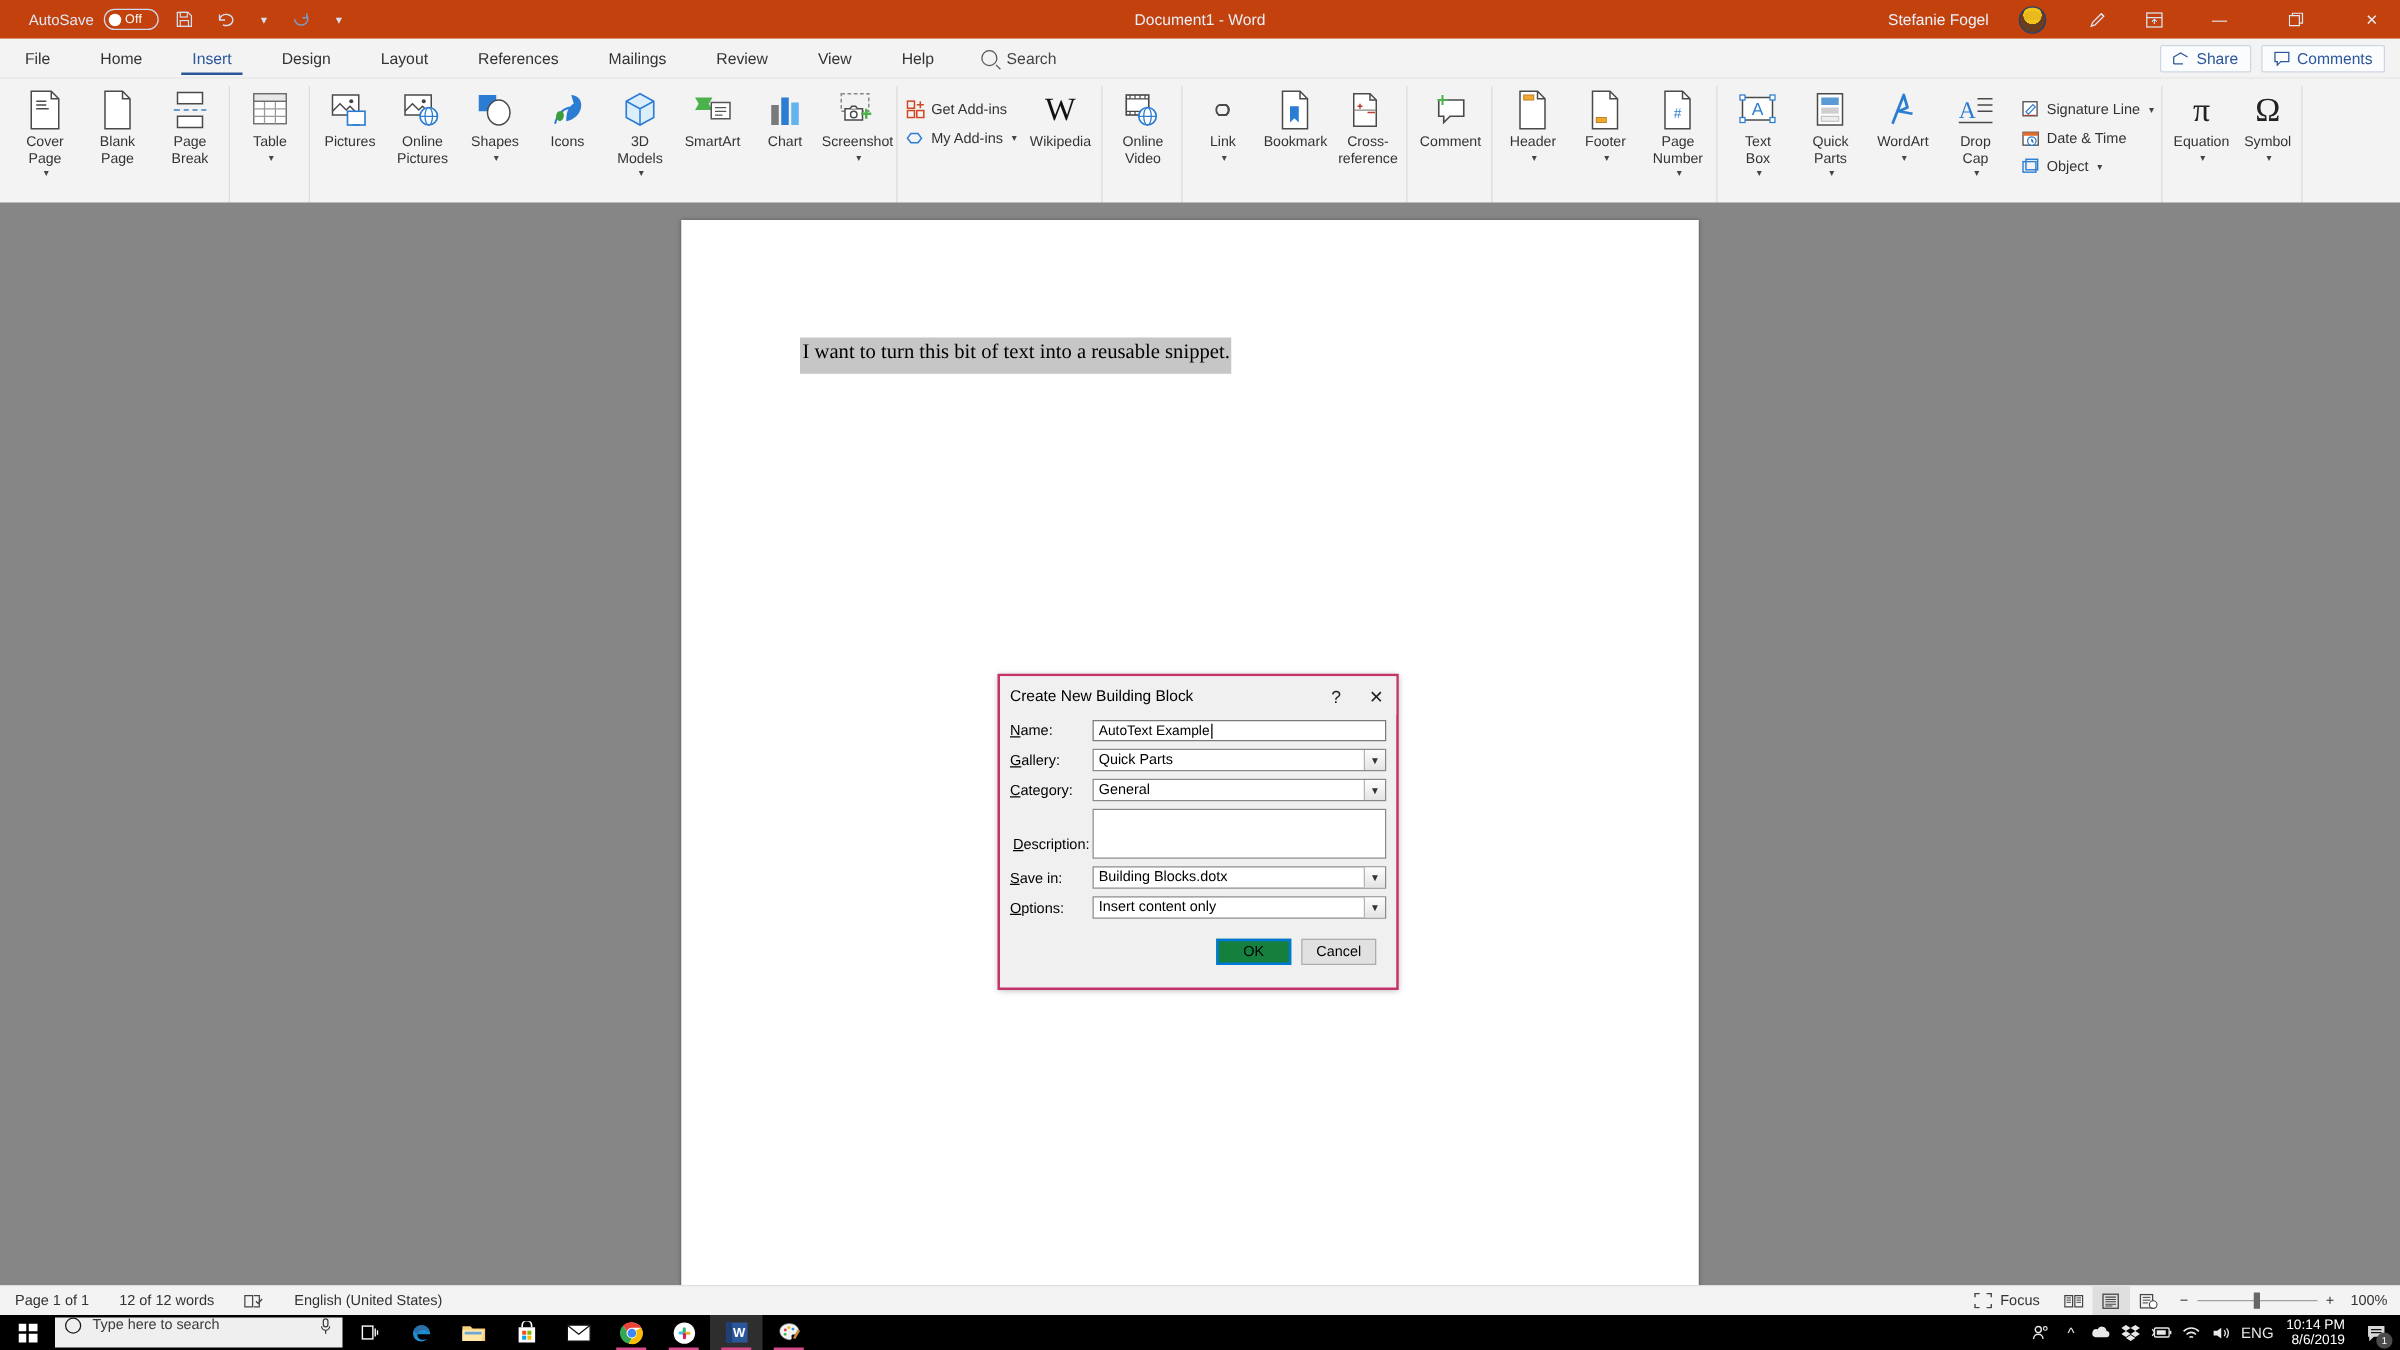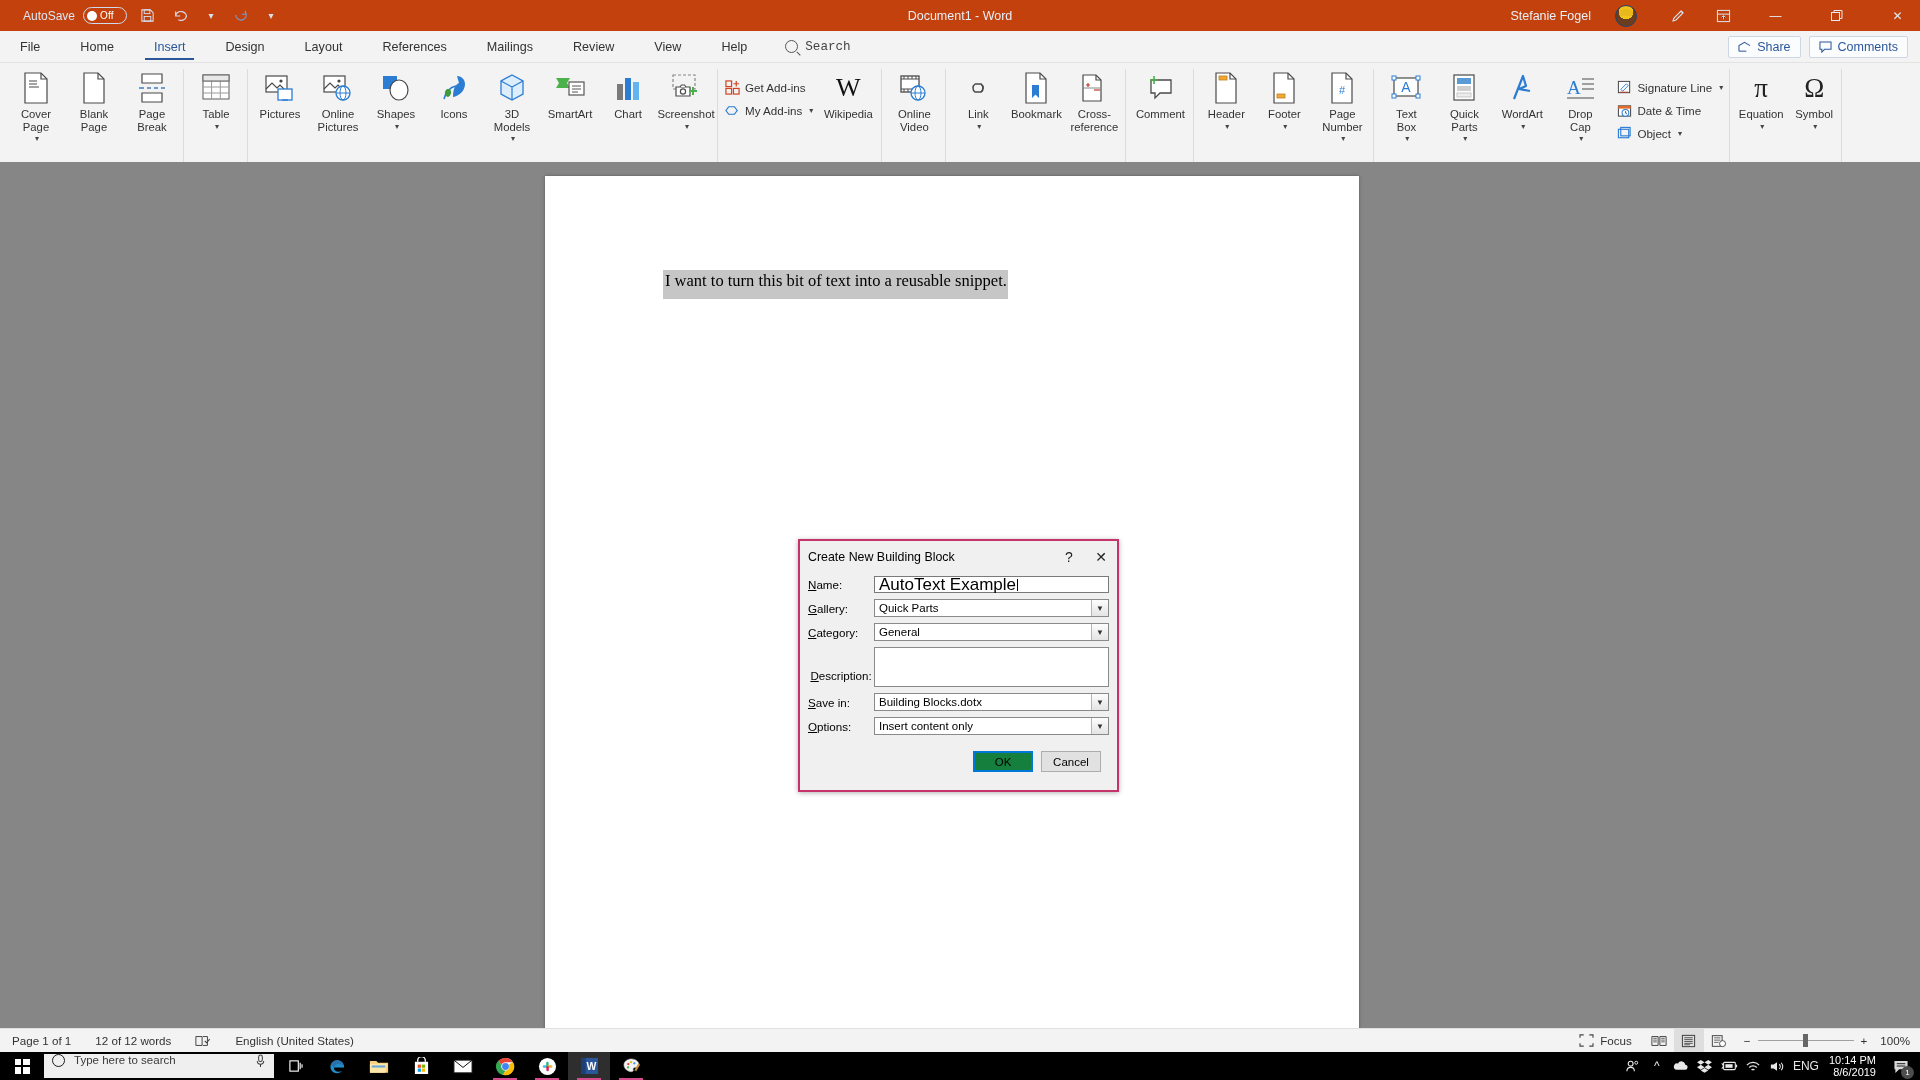--- a/index.html
+++ b/index.html
@@ -57,21 +57,21 @@
   }
   .tab {
     padding: 0 20px; display: flex; align-items: center; font-size: 12.6px;
     color: #333333; position: relative; white-space: nowrap;
   }
   .tab.file { color: #333; }
   .tab.active { color: #2b579a; }
   .tab.active:after {
     content:""; position:absolute; bottom:2px; left:11px; right:11px; height:2px; background:#2b579a;
   }
-  .search-box { display:flex; align-items:center; gap:7px; padding-left:18px; font-size:12.6px; color:#444;font-family:Liberation Mono, monospace; }
+  .search-box { display:flex; align-items:center; gap:7px; padding-left:18px; font-size:12.6px; color:#444; }
   .mag { width:13px; height:13px; border:1.4px solid #555; border-radius:50%; position:relative; display:inline-block;}
   .mag:after{content:"";position:absolute;width:1.4px;height:5px;background:#555;transform:rotate(-45deg);right:-2px;bottom:-4px;}
   .tabrow-right { margin-left:auto; display:flex; align-items:center; gap:8px; padding-right:12px; }
   .sc-btn {
     display:flex; align-items:center; gap:6px; font-size:12.5px; color:#2b579a;
     border:1px solid #cdd6e4; background:#fbfcfe; padding:3px 9px; border-radius:2px;
   }
   
   #ribbon {
     height: 129px; background: #f3f3f3; display: flex; align-items: stretch;
@@ -101,41 +101,41 @@
   #docarea {
     position:absolute; top:162px; left:0; right:0; bottom:52px; background:#868686;
     overflow:hidden;
   }
   #page {
     position:absolute; left:545px; top:14px; width:814px; height:855px; background:#ffffff;
     box-shadow: 0 0 3px rgba(0,0,0,.35);
   }
   #doctext {
     position:absolute; left:95px; top:94px; font-family:"Liberation Serif", serif;
-    font-size:16.5px; color:#000; background:#c6c6c6; padding:2px 1px 9px 2px; line-height:18px;margin-left:23px;
+    font-size:16.5px; color:#000; background:#c6c6c6; padding:2px 1px 9px 2px; line-height:18px;
   }
   
   #dialog {
     position:absolute; left:798px; top:377px; width:321px; height:253px;
     background:#f0f0f0; border:2px solid #c5336b; box-shadow:0 1px 5px rgba(0,0,0,.3);
     font-size: 12px; color:#000;
   }
   #dlg-title {
     height: 31px; display:flex; align-items:center; padding-left:8px; font-size:12.4px;
     background:#f0f0f0; color:#000;
   }
   .dlg-tbtns { margin-left:auto; display:flex; align-items:center; }
   .dlg-tb { width:32px; height:30px; display:flex; align-items:center; justify-content:center; font-size:14px; color:#222;}
   #dlg-body { padding: 4px 8px 0 8px; position:relative; }
   .row { display:flex; align-items:center; margin-bottom:6px; }
   .row .lab { width: 66px; font-size:11.6px; color:#000; }
   .row .lab u { text-decoration: underline; }
   .field {
     flex:1; height:17px; background:#ffffff; border:1px solid #8a8a8a;
-    display:flex; align-items:center; padding-left:4px; font-size:17px; color:#000;
+    display:flex; align-items:center; padding-left:4px; font-size:11px; color:#000;
   }
   .field.textinput { border:1px solid #7a7a7a; position:relative; }
   .cursor { display:inline-block; width:1px; height:12px; background:#000; margin-left:1px; }
   .combo { flex:1; height:18px; display:flex; border:1px solid #8a8a8a; background:#fff; }
   .combo .val { flex:1; display:flex; align-items:center; padding-left:4px; font-size:11.5px; }
   .combo .arrow {
     width:17px; background: linear-gradient(#fdfdfd,#e4e4e4); border-left:1px solid #b5b5b5;
     display:flex; align-items:center; justify-content:center; font-size:8px; color:#333;
   }
   .row.desc { align-items:flex-start; }

